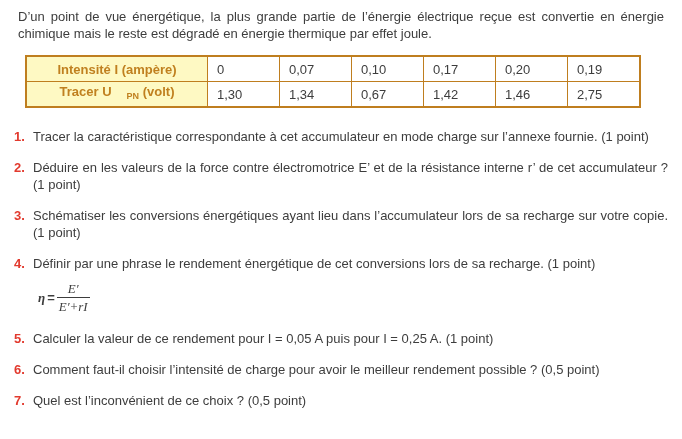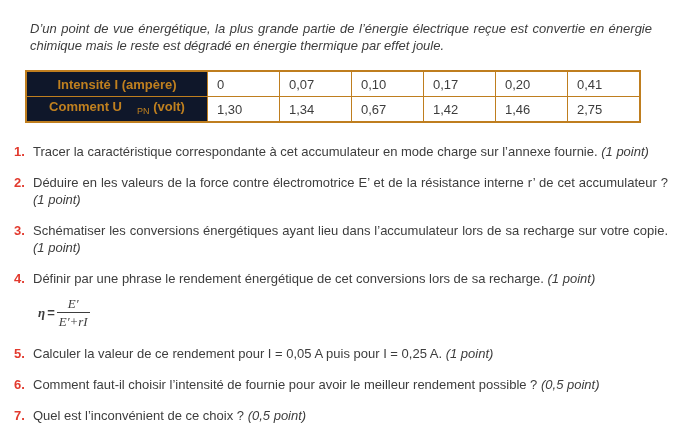--- a/index.html
+++ b/index.html
@@ -4,59 +4,59 @@
 <style>
   html,body{margin:0;padding:0;background:#ffffff;}
   body{
     width:682px;height:439px;overflow:hidden;
     font-family:"Liberation Sans", sans-serif;
     color:#3d3d3d;
     font-size:13px;line-height:17px;
     -webkit-font-smoothing:antialiased;
   }
   .page{padding:4px 14px 0 14px;}
-  p.intro{margin:16px;text-align:justify;font-style:italic;}
+  p.intro{margin:4px;text-align:justify;}
   p.intro+p.intro{margin-top:11px;}
 
   table.measures{
     border-collapse:collapse;
     margin:13px 0 0 11px;
     border:2px solid #bf7e1f;
   }
   table.measures th, table.measures td{
     border:1px solid #bf7e1f;
     height:24px;
     font-size:13px;
     padding:0;
   }
   table.measures th{
-    background:#0f172a;
+    background:#fef9c3;
     color:#c0801f;
     font-weight:bold;
     width:180px;
     text-align:center;
   }
   table.measures td{
     background:#ffffff;
     width:62px;
     text-align:left;
     padding-left:9px;
     color:#3d3d3d;
   }
-  sub.sb{font-size:9px;vertical-align:-3px;font-weight:normal;margin-left:15px;}
+  sub.sb{font-size:9px;vertical-align:-3px;font-weight:bold;margin-left:15px;}
 
   .questions{margin-top:20px;}
   .q{display:flex;margin-top:14px;}
   .q:first-child{margin-top:0;}
   .qnum{
     flex:none;width:19px;
     color:#e23a2e;font-weight:bold;
   }
   .qtext{flex:1;text-align:justify;}
-  .points{font-style:italic;}
+  .points{}
 
   .formula-line{
     display:flex;align-items:center;
     margin:9px 0 2px 0;
   }
   .eta{
     font-family:"Liberation Serif", serif;
     font-weight:bold;font-style:italic;
     margin-left:5px;
   }
@@ -79,24 +79,24 @@
 
   <table class="measures">
     <tbody>
         <tr>
       <th>Intensité I (ampère)</th>
       <td>0</td>
       <td>0,07</td>
       <td>0,10</td>
       <td>0,17</td>
       <td>0,20</td>
-      <td>0,41</td>
+      <td>0,19</td>
     </tr>
     <tr>
-      <th><span>Comment U</span><sub class="sb">PN</sub><span> (volt)</span></th>
+      <th><span>Tracer U</span><sub class="sb">PN</sub><span> (volt)</span></th>
       <td>1,30</td>
       <td>1,34</td>
       <td>0,67</td>
       <td>1,42</td>
       <td>1,46</td>
       <td>2,75</td>
     </tr>
   </tbody>
     </table>
 
@@ -132,21 +132,21 @@
       </div>
     </div>
 
     <div class="q">
       <span class="qnum">5.</span>
       <div class="qtext"><span>Calculer la valeur de ce rendement pour I = 0,05 A puis pour I = 0,25 A. </span><span class="points">(1 point)</span></div>
     </div>
 
     <div class="q">
       <span class="qnum">6.</span>
-      <div class="qtext"><span>Comment faut-il choisir l’intensité de fournie pour avoir le meilleur rendement possible ? </span><span class="points">(0,5 point)</span></div>
+      <div class="qtext"><span>Comment faut-il choisir l’intensité de charge pour avoir le meilleur rendement possible ? </span><span class="points">(0,5 point)</span></div>
     </div>
 
     <div class="q">
       <span class="qnum">7.</span>
       <div class="qtext"><span>Quel est l’inconvénient de ce choix ? </span><span class="points">(0,5 point)</span></div>
     </div>
 
   </div>
 </div>
 

